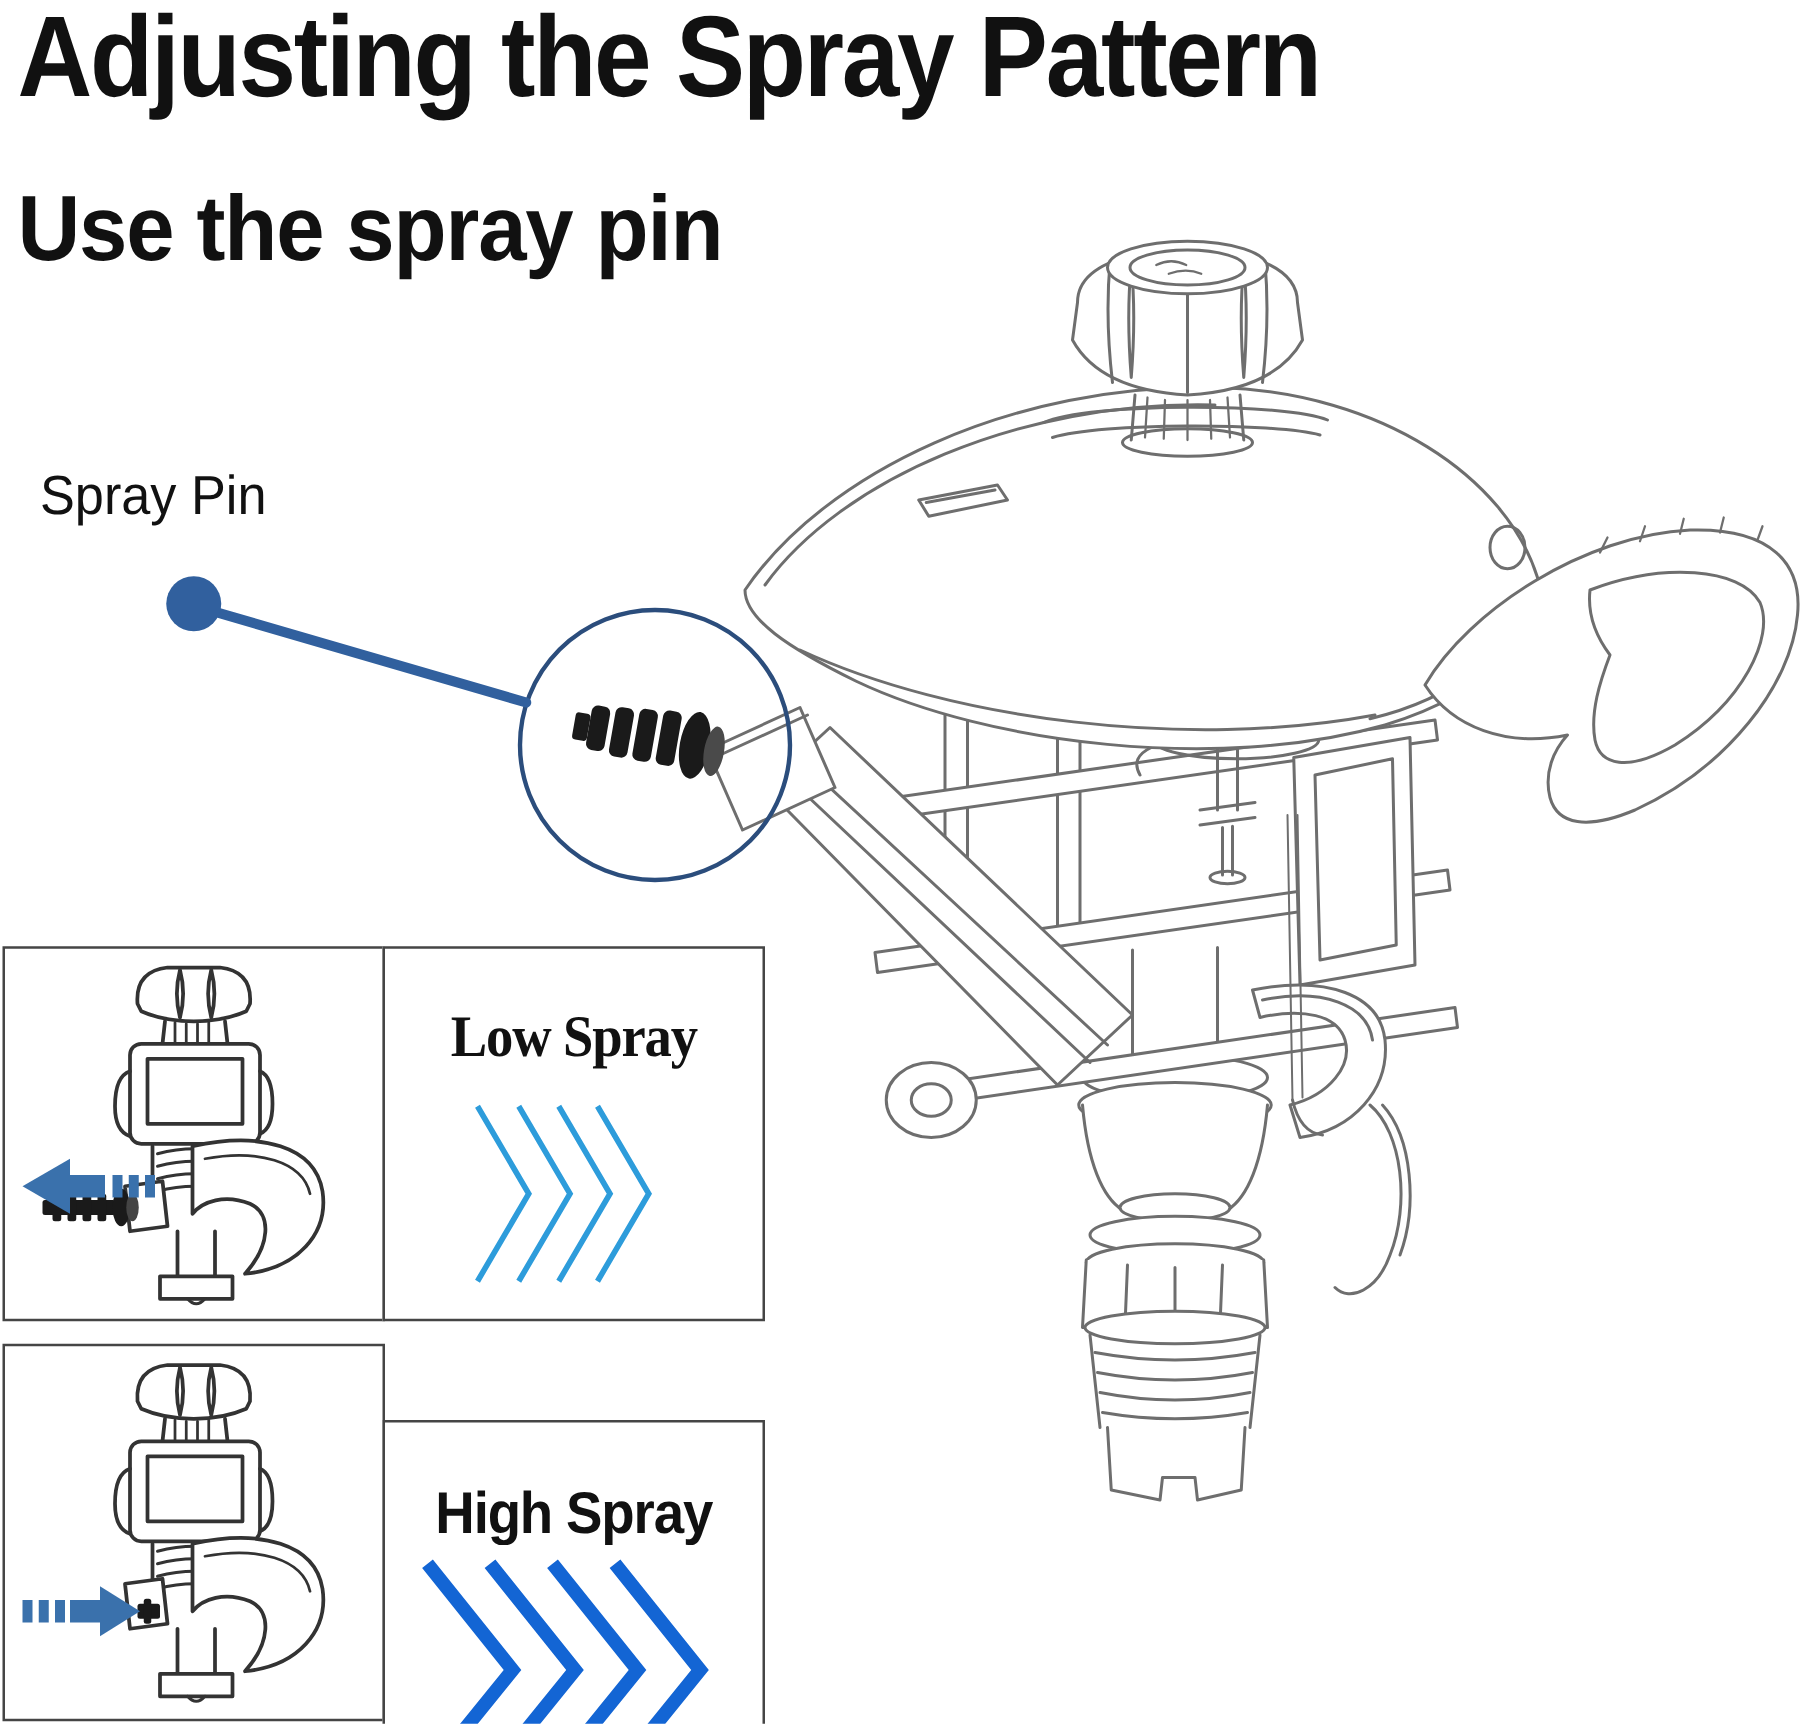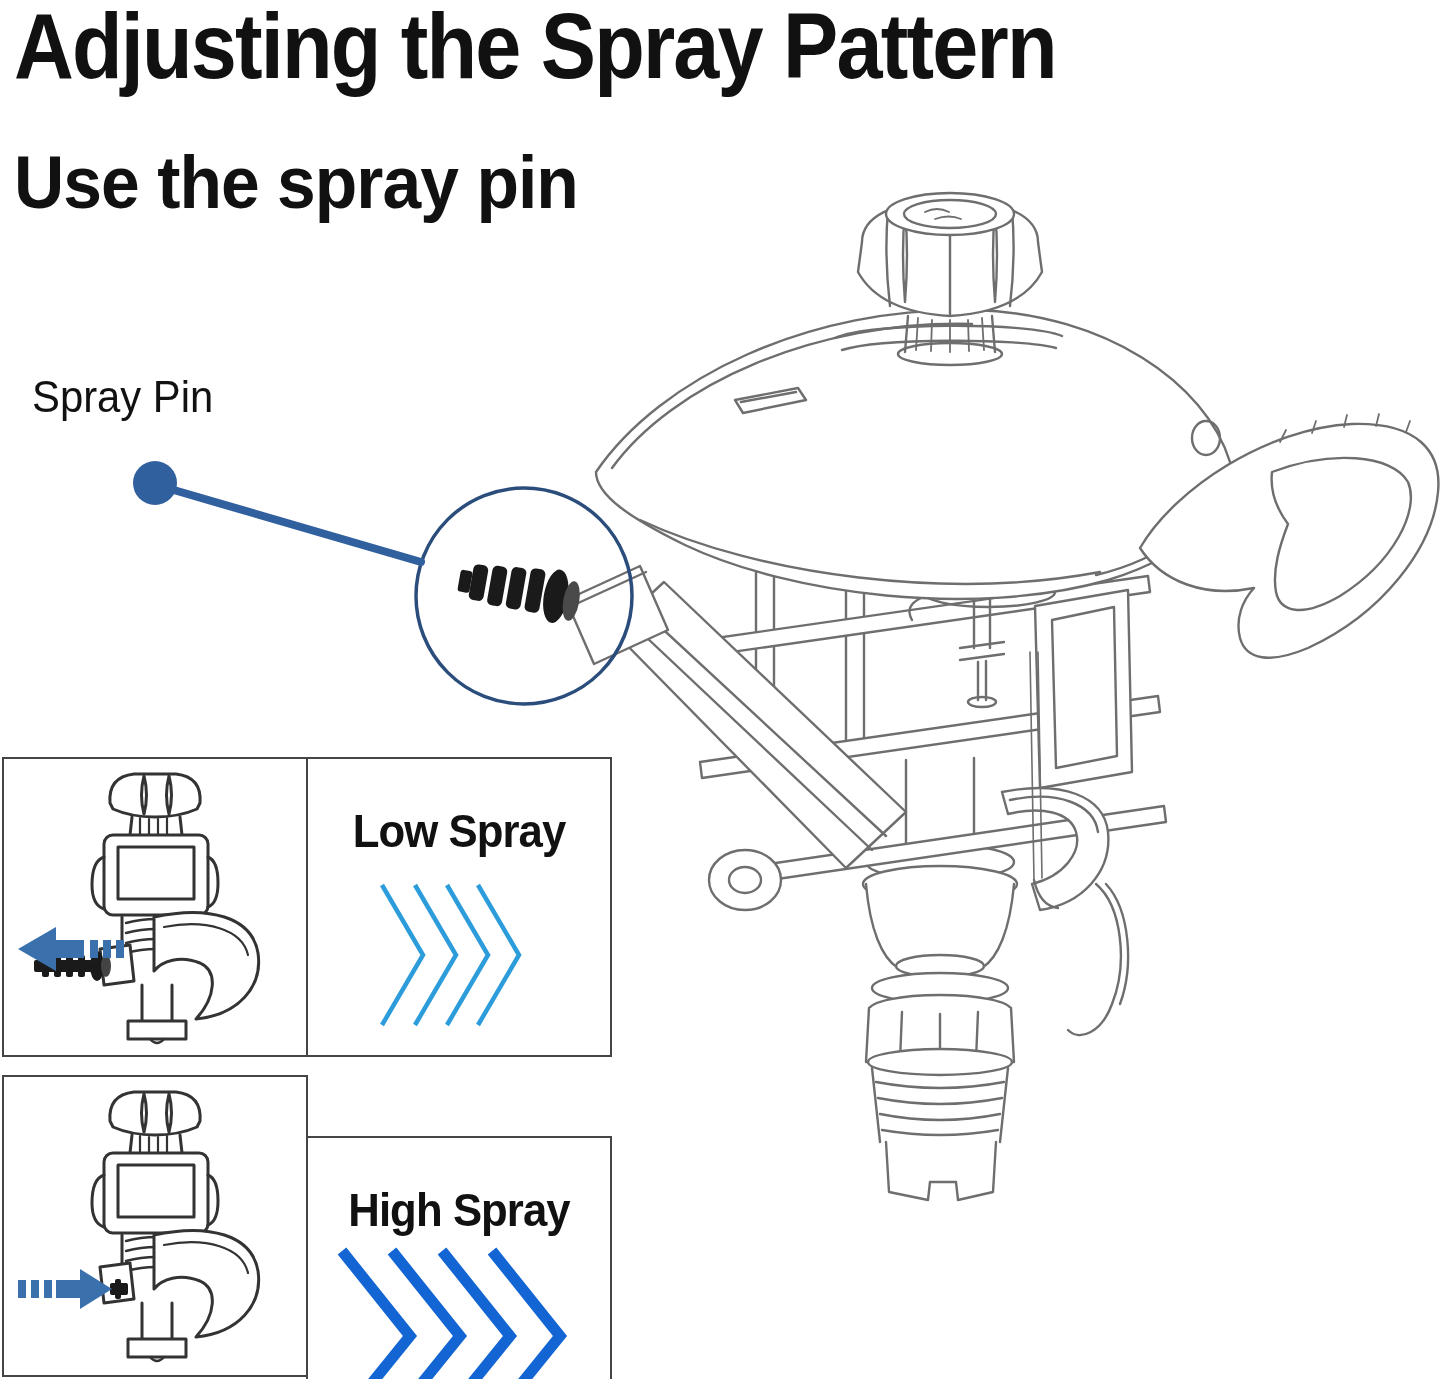--- a/index.html
+++ b/index.html
@@ -32,21 +32,21 @@
   }
   #spray-pin-label .squeeze{display:inline-block;transform:scaleX(0.95);transform-origin:0 50%;}
   #main-illustration{left:0;top:0;width:1445px;height:1379px;pointer-events:none;}
   .box{
     position:absolute;
     box-sizing:border-box;
     border:2px solid #454545;
     background:#fff;
   }
   #low-draw-box {left:2px;  top:757px;  width:306px; height:300px;}
-  #low-label-box{left:306px;top:757px;  width:306px; height:300px;}
+  #low-label-box{left:306px;top:757px;  width:306px; height:300px;font-family:Liberation Serif, serif;}
   #high-draw-box {left:2px;  top:1075px; width:306px; height:302px;}
   #high-label-box{left:306px;top:1136px; width:306px; height:302px;}
   .panel-label{
     margin-top:44px;
     text-align:center;
     font-size:47px;font-weight:bold;letter-spacing:-1px;
     transform:scaleX(0.93);
   }
   .chev-svg{position:absolute;left:0;top:0;}
 </style>

